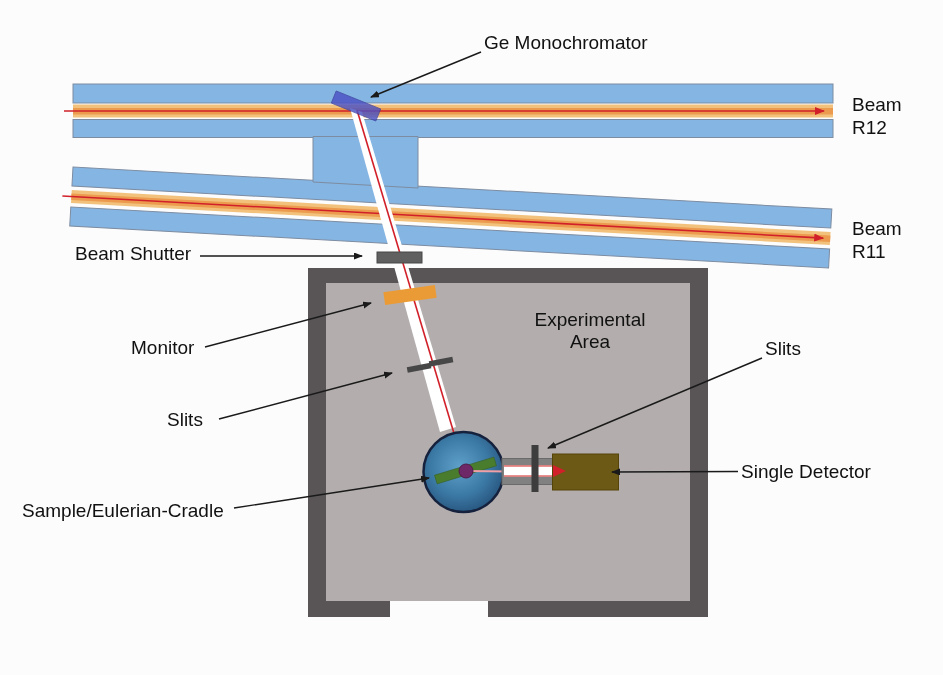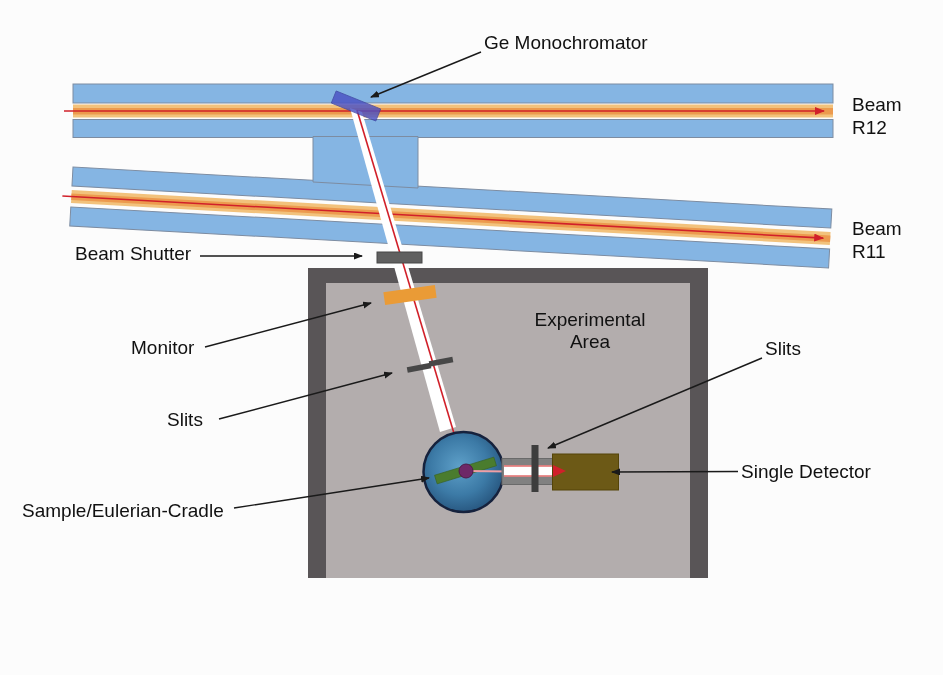--- a/index.html
+++ b/index.html
@@ -1,16 +1,16 @@
 <!DOCTYPE html>
 <html><head>
 <meta charset="utf-8">
 <style>
   html,body{margin:0;padding:0;background:#fcfcfc;}
-  .stage{position:relative;width:943px;height:578px;background:#fcfcfc;overflow:hidden;
+  .stage{position:relative;width:943px;height:675px;background:#fcfcfc;overflow:hidden;
          font-family:"Liberation Sans", sans-serif;}
   svg{display:block;}
   text{font-family:"Liberation Sans", sans-serif;fill:#111;}
   .lbl{font-size:19px;}
 </style>
 </head>
 <body>
 
 <div class="stage">
 <svg width="943" height="675" viewBox="0 0 943 675">

